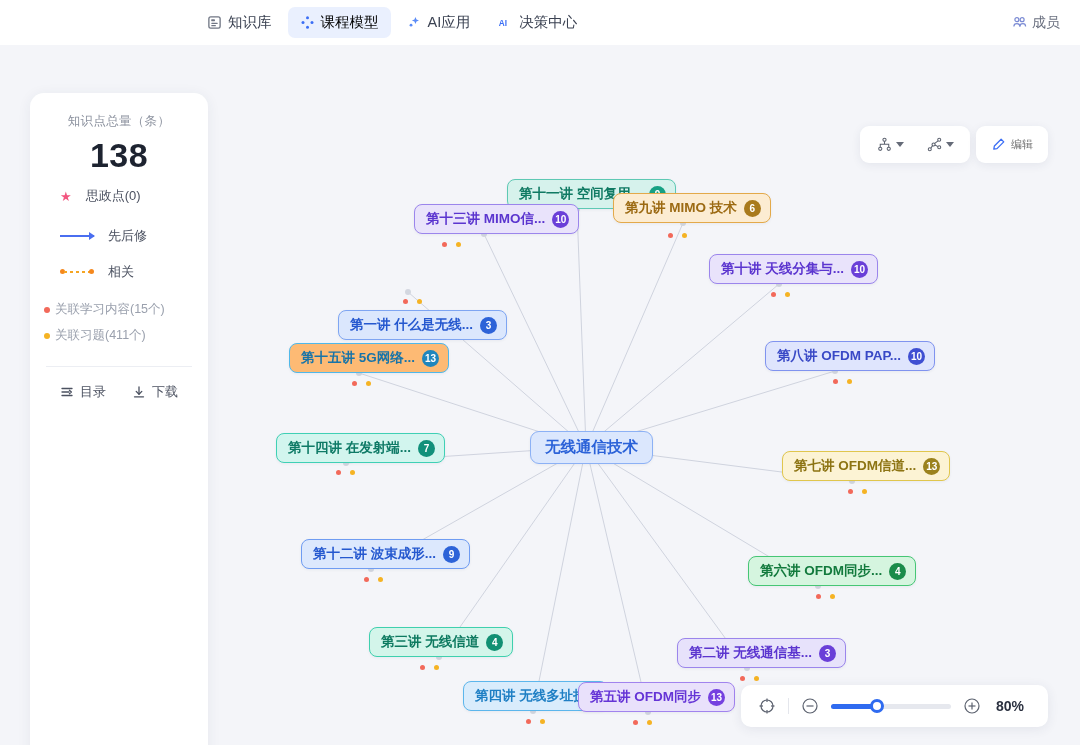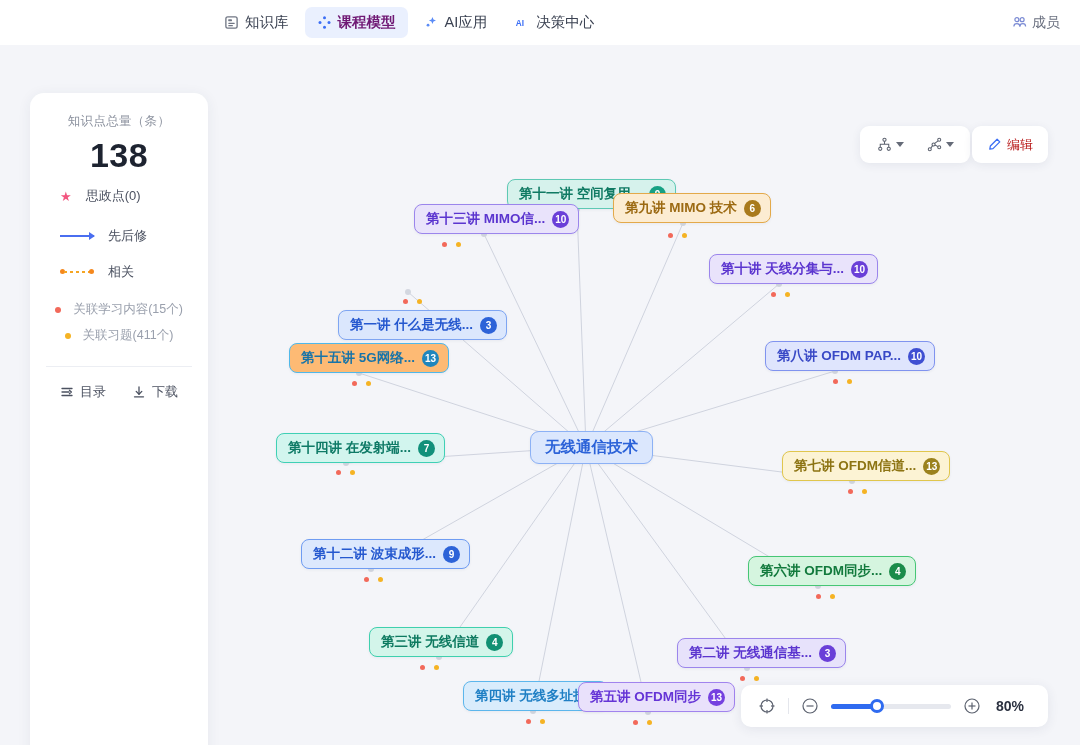--- a/index.html
+++ b/index.html
@@ -11,30 +11,30 @@
   }
 
   
   .topbar {
     position: absolute; top: 0; left: 0;
     width: 1080px; height: 45px;
     background: #ffffff;
     display: flex; align-items: center;
   }
   .nav-group {
-    position: absolute; left: 212px; top: 0;
+    position: absolute; left: 195px; top: 0;
     height: 45px; display: flex; align-items: center; gap: 4px;
   }
   .nav-item {
     display: flex; align-items: center; gap: 6px;
     padding: 6px 12px; border-radius: 7px;
     font-size: 14.5px; color: #3b4252; cursor: pointer;
     white-space: nowrap;
   }
-  .nav-item.active { background: #eaf0fe; color: #701a75; font-weight: 700; }
+  .nav-item.active { background: #eaf0fe; color: #000000; font-weight: 400; }
   .nav-item .ico { display: inline-flex; width: 15px; height: 15px; align-items: center; justify-content: center; }
   .nav-item .ico svg { display: block; }
   .members {
     position: absolute; right: 20px; top: 0; height: 45px;
     display: flex; align-items: center; gap: 5px;
     font-size: 14px; color: #6b7180; cursor: pointer;
   }
   .members .ico { width: 15px; height: 15px; display: inline-flex; }
 
   
@@ -82,21 +82,21 @@
     content:''; position:absolute; right:-1px; top:-3px;
     border-left: 6px solid #4a6ef0; border-top: 4px solid transparent; border-bottom: 4px solid transparent;
   }
   .line-dot { width: 34px; height: 9px; position: relative; flex: none; }
   .line-dot .seg {
     position: absolute; left: 4px; right: 4px; top: 3px; height: 2px;
     background: repeating-linear-gradient(to right,#f5a623 0 3px,transparent 3px 6px);
   }
   .line-dot .d { position: absolute; top: 1.5px; width: 5px; height: 5px; border-radius: 50%; background: #f5881e; }
   .line-dot .d.l { left: 0; } .line-dot .d.r { right: 0; }
-  .rel-row { display: flex; align-items: center; gap: 12px; margin-top: 20px; width: 150px; cursor: pointer; justify-content: center; }
+  .rel-row { display: flex; align-items: center; gap: 5px; margin-top: 20px; width: 150px; cursor: pointer; }
   .rel-row:first-of-type { margin-top: 26px; }
   .rel-dot { width: 6px; height: 6px; border-radius: 50%; flex: none; }
   .rel-text { font-size: 12.5px; color: #9aa0ad; }
   .sp-divider { width: 146px; height: 1px; background: #eceef3; margin-top: 22px; }
   .sp-actions { display: flex; gap: 26px; margin-top: 16px; }
   .sp-act { display: flex; align-items: center; gap: 6px; font-size: 13px; color: #4b5160; cursor: pointer; }
   .sp-act .ico { width: 14px; height: 14px; display:inline-flex; }
 
   
   .tool-group {
@@ -112,21 +112,21 @@
   .tool-btn .ico { width: 17px; height: 17px; display:inline-flex; }
   .caret { width:0;height:0;border-left:4px solid transparent;border-right:4px solid transparent;border-top:5px solid #656b78; }
   .edit-btn {
     position: absolute; top: 81px; right: 32px;
     height: 37px; background: #fff; border-radius: 9px;
     box-shadow: 0 2px 10px rgba(40,50,90,.08);
     display: flex; align-items: center; gap: 5px; padding: 0 15px;
     cursor: pointer;
   }
   .edit-btn .ico { width: 15px; height: 15px; display:inline-flex; }
-  .edit-btn span { font-size: 13px; color: #b91c1c; }
+  .edit-btn span { font-size: 11px; color: #737373; }
 
   
   .zoombar {
     position: absolute; bottom: 18px; right: 32px;
     height: 42px; width: 307px; background: #fff; border-radius: 10px;
     box-shadow: 0 2px 12px rgba(40,50,90,.09);
     display: flex; align-items: center; padding: 8px 16px; gap: 11px;
   }
   .zb-icon { width: 20px; height: 20px; cursor: pointer; display:inline-flex; }
   .zb-sep { width: 1px; height: 16px; background: #e4e6ec; }

